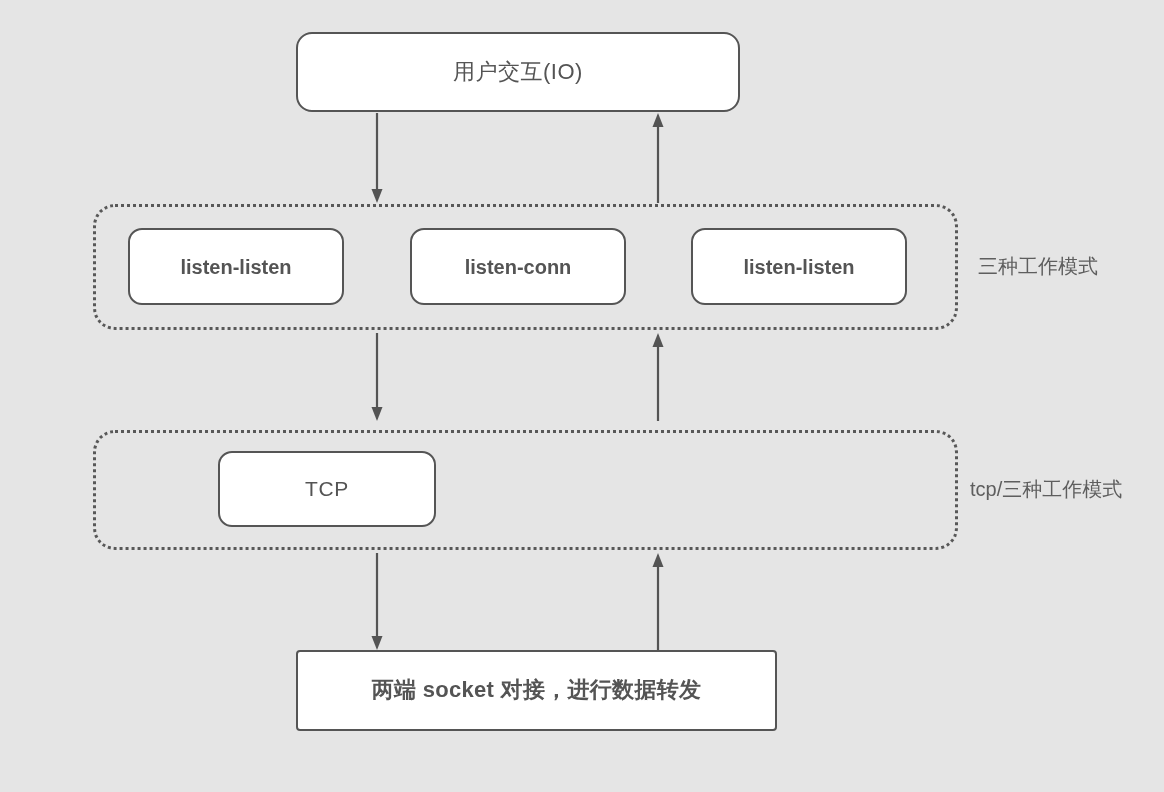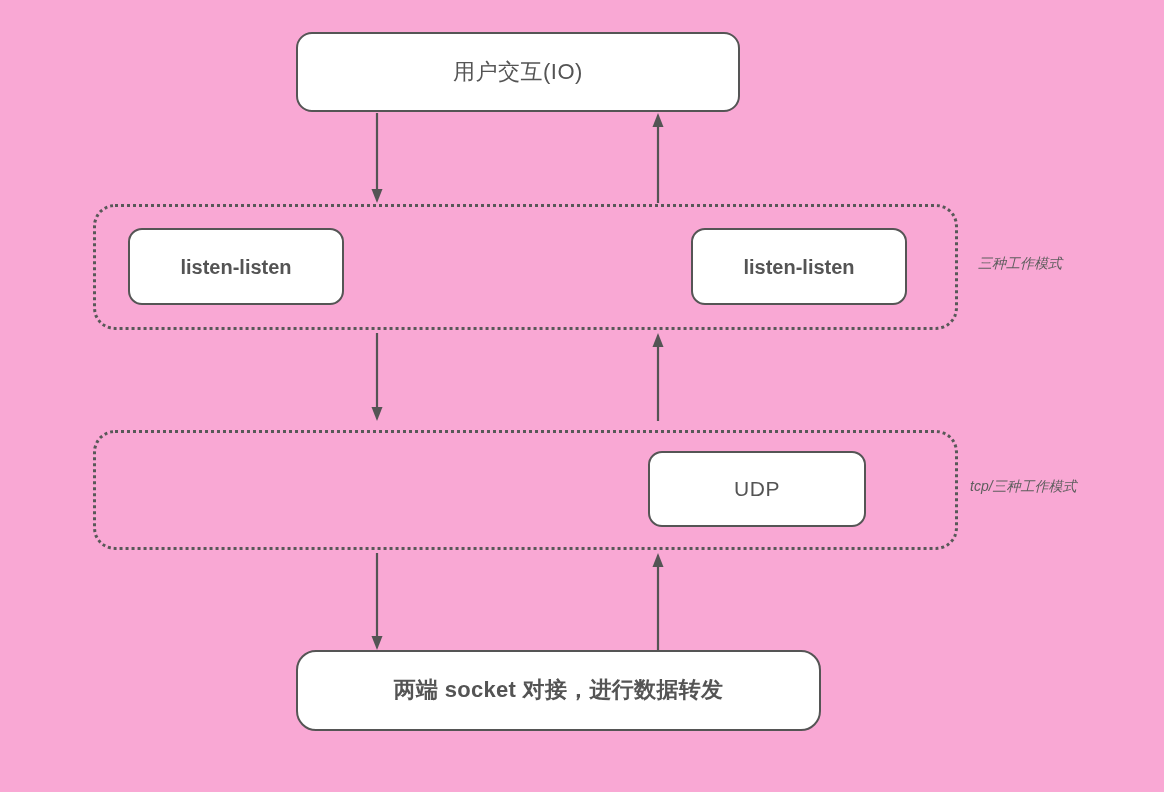--- a/index.html
+++ b/index.html
@@ -7,21 +7,21 @@
     padding: 0;
     background: #ffffff;
   }
   body {
     font-family: "Liberation Sans", "DejaVu Sans", sans-serif;
   }
   #canvas {
     position: relative;
     width: 1164px;
     height: 792px;
-    background: #f9a8d4;
+    background: #e5e5e5;
     overflow: hidden;
   }
   .node {
     position: absolute;
     box-sizing: border-box;
     background: #ffffff;
     border: 2.5px solid #555555;
     border-radius: 14px;
     display: flex;
     align-items: center;
@@ -45,23 +45,23 @@
   #node-io .node-label {
     font-size: 22px;
     font-weight: 500;
     letter-spacing: 0.5px;
   }
 
   
   #node-socket {
     left: 296px;
     top: 650px;
-    width: 525px;
+    width: 481px;
     height: 81px;
-    border-radius: 20px;
+    border-radius: 4px;
   }
   #node-socket .node-label {
     font-size: 22px;
     font-weight: bold;
     letter-spacing: 0.3px;
   }
 
   
   .group {
     position: absolute;
@@ -108,24 +108,23 @@
     font-weight: 500;
     letter-spacing: 0.6px;
   }
   #proto-box-0 { left: 218px; }
   #proto-box-1 { left: 648px; }
 
   
   .side-label {
     position: absolute;
     color: #5e5e5e;
-    font-size: 14px;
+    font-size: 20px;
     white-space: nowrap;
     line-height: 1;
-    font-style: italic;
   }
   #side-label-modes {
     left: 978px;
     top: 256px;
   }
   #side-label-protocol {
     left: 970px;
     top: 479px;
   }
 
@@ -165,38 +164,41 @@
 
   <svg class="arrow-svg" id="arrow-modes-to-io" width="20" height="90">
     <line class="arrow-line" x1="10" y1="90" x2="10" y2="11"></line>
     <polygon class="arrow-head" points="10,0 4.5,14 15.5,14"></polygon>
   </svg>
 
   <div class="group" id="group-modes"></div>
   <div class="node mode-box" id="mode-box-0">
     <span class="node-label">listen-listen</span>
   </div>
+  <div class="node mode-box" id="mode-box-1">
+    <span class="node-label">listen-conn</span>
+  </div>
   <div class="node mode-box" id="mode-box-2">
     <span class="node-label">listen-listen</span>
   </div>
   <div class="side-label" id="side-label-modes">三种工作模式</div>
 
   <svg class="arrow-svg" id="arrow-modes-to-proto" width="20" height="88">
     <line class="arrow-line" x1="10" y1="0" x2="10" y2="77"></line>
     <polygon class="arrow-head" points="10,88 4.5,74 15.5,74"></polygon>
   </svg>
 
   <svg class="arrow-svg" id="arrow-proto-to-modes" width="20" height="88">
     <line class="arrow-line" x1="10" y1="88" x2="10" y2="11"></line>
     <polygon class="arrow-head" points="10,0 4.5,14 15.5,14"></polygon>
   </svg>
 
   <div class="group" id="group-protocol"></div>
-  <div class="node proto-box" id="proto-box-1">
-    <span class="node-label">UDP</span>
+  <div class="node proto-box" id="proto-box-0">
+    <span class="node-label">TCP</span>
   </div>
   <div class="side-label" id="side-label-protocol">tcp/三种工作模式</div>
 
   <svg class="arrow-svg" id="arrow-proto-to-socket" width="20" height="97">
     <line class="arrow-line" x1="10" y1="0" x2="10" y2="86"></line>
     <polygon class="arrow-head" points="10,97 4.5,83 15.5,83"></polygon>
   </svg>
 
   <svg class="arrow-svg" id="arrow-socket-to-proto" width="20" height="97">
     <line class="arrow-line" x1="10" y1="97" x2="10" y2="11"></line>

